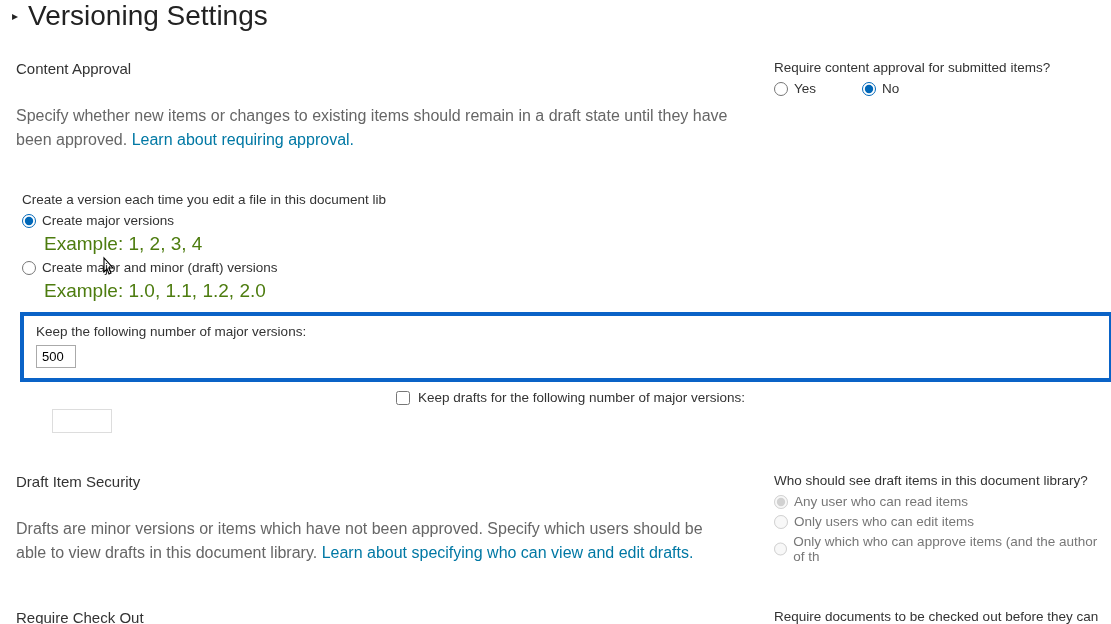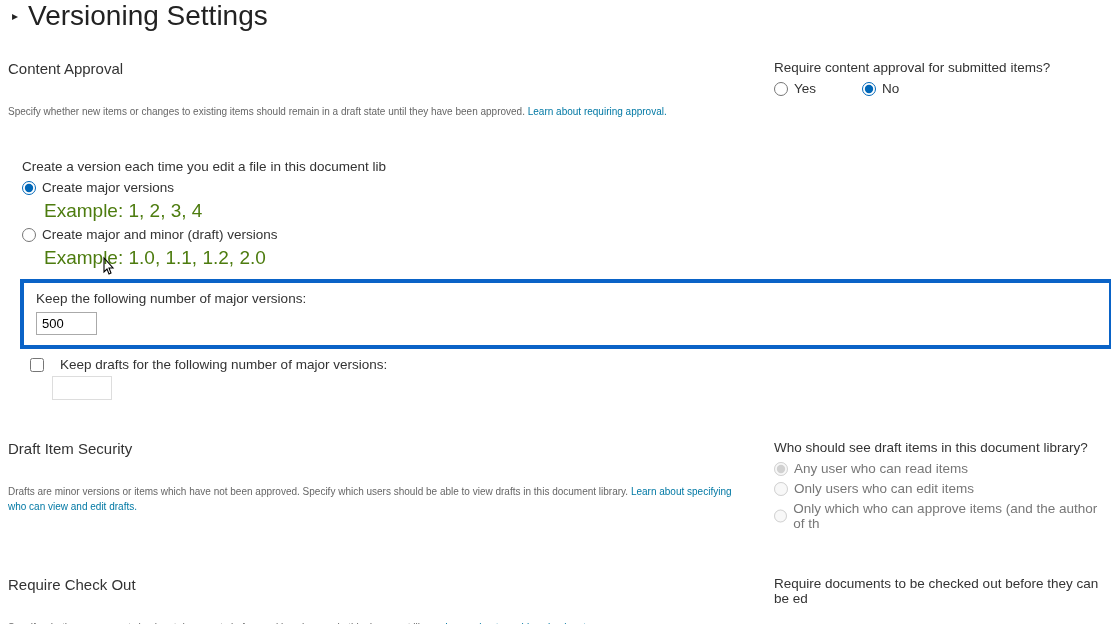--- a/index.html
+++ b/index.html
@@ -25,35 +25,35 @@
     font-size: 12px;
     color: #222;
   }
   .section {
     display: flex;
     padding: 18px 0 22px 0;
     border-top: none;
   }
   .left-col {
     flex: 0 0 752px;
-    padding-left: 8px;
+    padding-left: 16px;
     padding-right: 20px;
   }
   .right-col {
     flex: 1;
     padding-left: 22px;
   }
   .sec-title {
     font-size: 15px;
     color: #333;
     font-weight: 400;
     margin-bottom: 8px;
   }
   .sec-desc {
-    font-size: 10px;
+    font-size: 16px;
     color: #666;
     line-height: 1.5;
     margin-top: 27px;
   }
   .sec-desc a, .link {
     color: #0078a4;
     text-decoration: none;
     cursor: pointer;
   }
   .prompt {
@@ -80,34 +80,35 @@
     color: #4d7c0f;
     margin-left: 22px;
     margin-bottom: 5px;
   }
   .major-box {
     border: 4px solid #0a63c7;
     padding: 8px 12px 10px 12px;
     margin: 10px -2px 8px -2px;
   }
   .major-box input[type=text] {
-    width: 61px;
+    width: 40px;
     font-size: 13px;
     padding: 3px 5px;
     border: 1px solid #aaa;
     margin-top: 4px;
   }
   .check-row {
     display: flex;
     align-items: center;
-    gap: 16px;
+    gap: 8px;
     font-size: 13.5px;
     color: #333;
     margin-left: 8px;
     margin-top: 4px;
+    justify-content: center;
   }
   .check-row input[type=checkbox] {
     width: 14px; height: 14px;
     accent-color: #888;
   }
   .draft-input-disabled {
     width: 60px;
     height: 24px;
     border: 1px solid #ddd;
     background: #fff;

